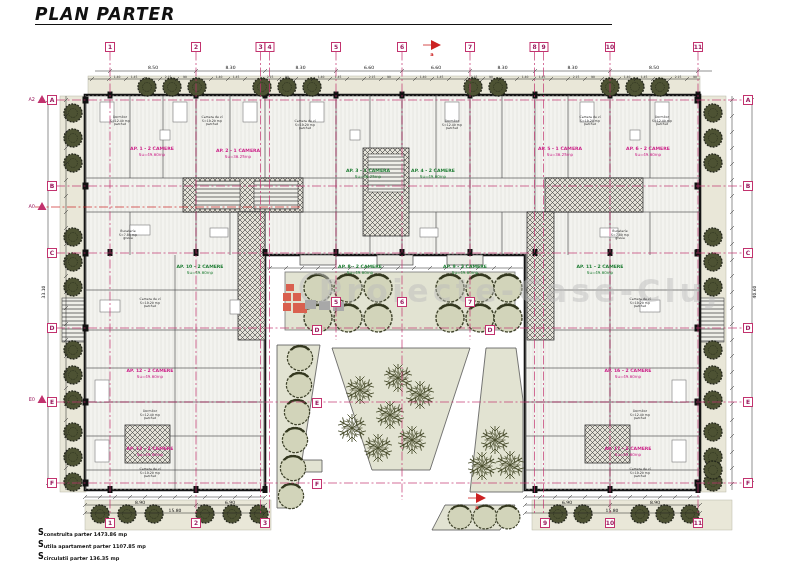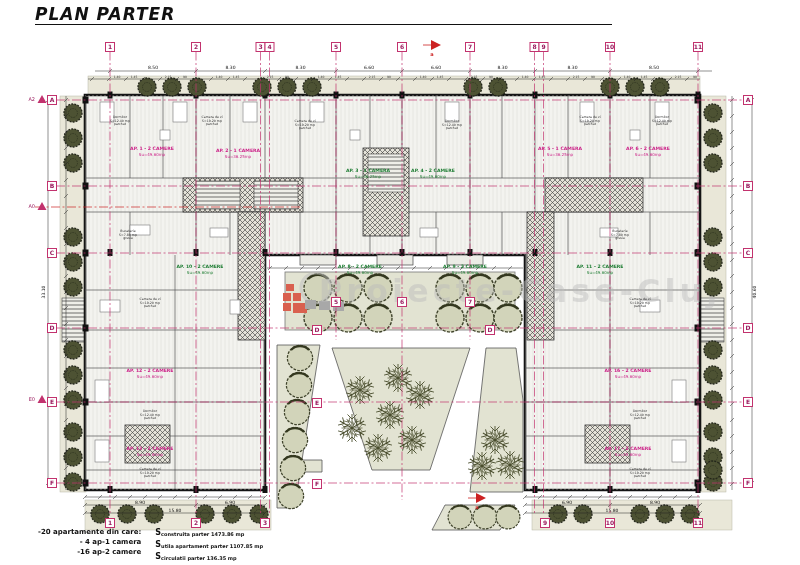--- a/index.html
+++ b/index.html
@@ -730,24 +730,19 @@
         <text x="150" y="300" text-anchor="middle" font-size="3.2" fill="#333"><tspan x="150" dy="0">Camera de zi</tspan><tspan x="150" dy="3.6">S=19.20 mp</tspan><tspan x="150" dy="3.6">parchet</tspan></text>
         <text x="150" y="412" text-anchor="middle" font-size="3.2" fill="#333"><tspan x="150" dy="0">Dormitor</tspan><tspan x="150" dy="3.6">S=12.40 mp</tspan><tspan x="150" dy="3.6">parchet</tspan></text>
         <text x="640" y="300" text-anchor="middle" font-size="3.2" fill="#333"><tspan x="640" dy="0">Camera de zi</tspan><tspan x="640" dy="3.6">S=19.20 mp</tspan><tspan x="640" dy="3.6">parchet</tspan></text>
         <text x="640" y="412" text-anchor="middle" font-size="3.2" fill="#333"><tspan x="640" dy="0">Dormitor</tspan><tspan x="640" dy="3.6">S=12.40 mp</tspan><tspan x="640" dy="3.6">parchet</tspan></text>
         <text x="150" y="470" text-anchor="middle" font-size="3.2" fill="#333"><tspan x="150" dy="0">Camera de zi</tspan><tspan x="150" dy="3.6">S=19.20 mp</tspan><tspan x="150" dy="3.6">parchet</tspan></text>
         <text x="640" y="470" text-anchor="middle" font-size="3.2" fill="#333"><tspan x="640" dy="0">Camera de zi</tspan><tspan x="640" dy="3.6">S=19.20 mp</tspan><tspan x="640" dy="3.6">parchet</tspan></text>
       </g>
   </svg>
 
   <div class="legend">
-    <div class="col1">
-      <div>-20 apartamente din care:</div>
-      <div>- 4 ap-1 camera</div>
-      <div>-16 ap-2 camere</div>
-    </div>
     <div class="col2">
       <div><span class="s">S</span><span class="sub">construita parter 1473.86 mp</span></div>
       <div><span class="s">S</span><span class="sub">utila apartament parter 1107.85 mp</span></div>
       <div><span class="s">S</span><span class="sub">circulatii parter 136.35 mp</span></div>
     </div>
   </div>
 </div>
 
 </body></html>

